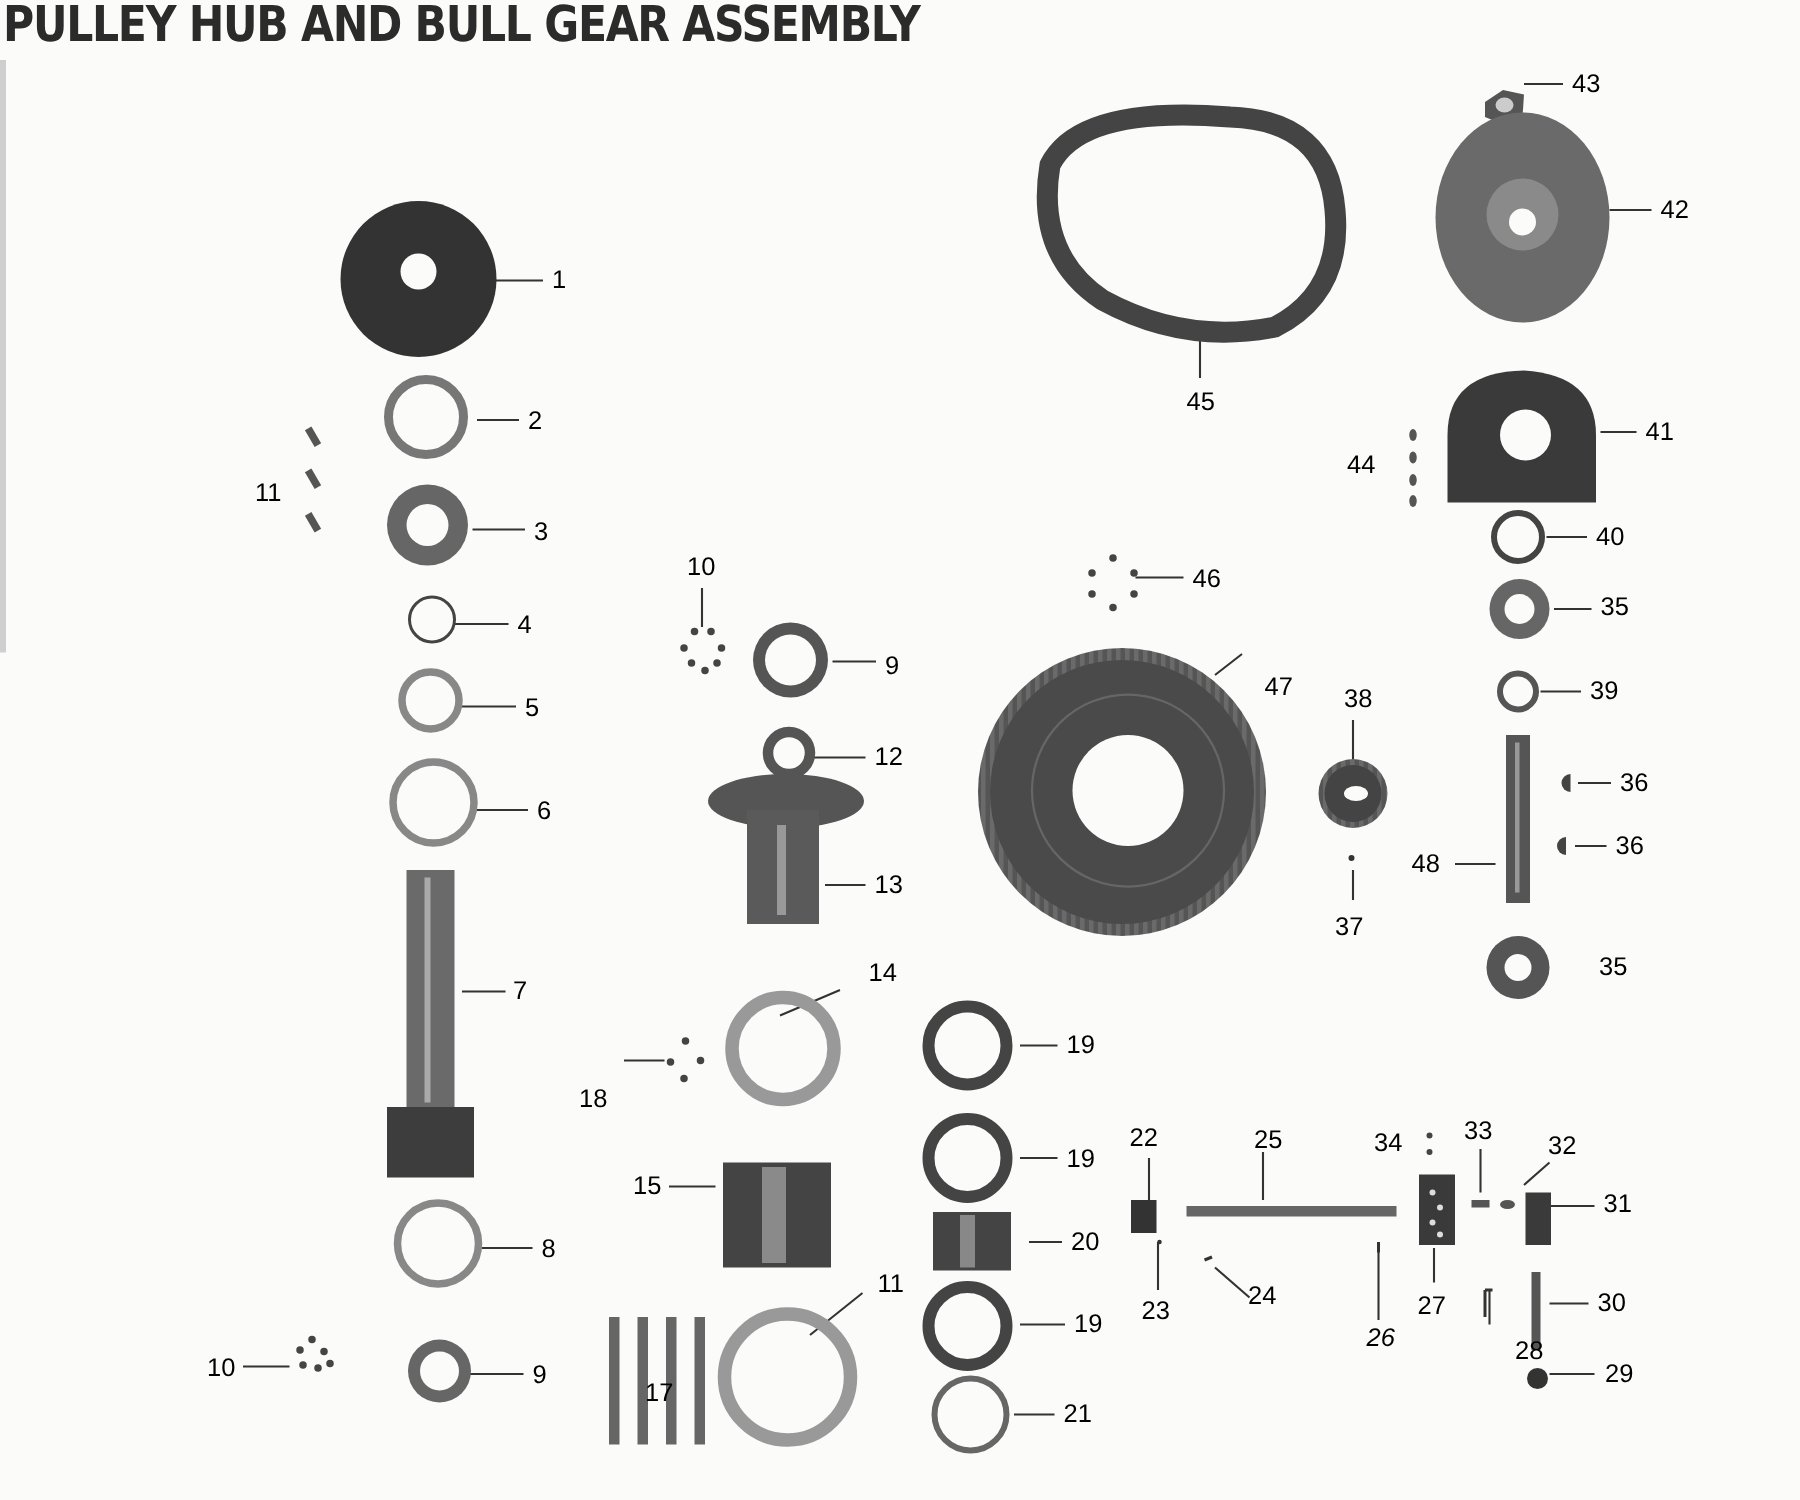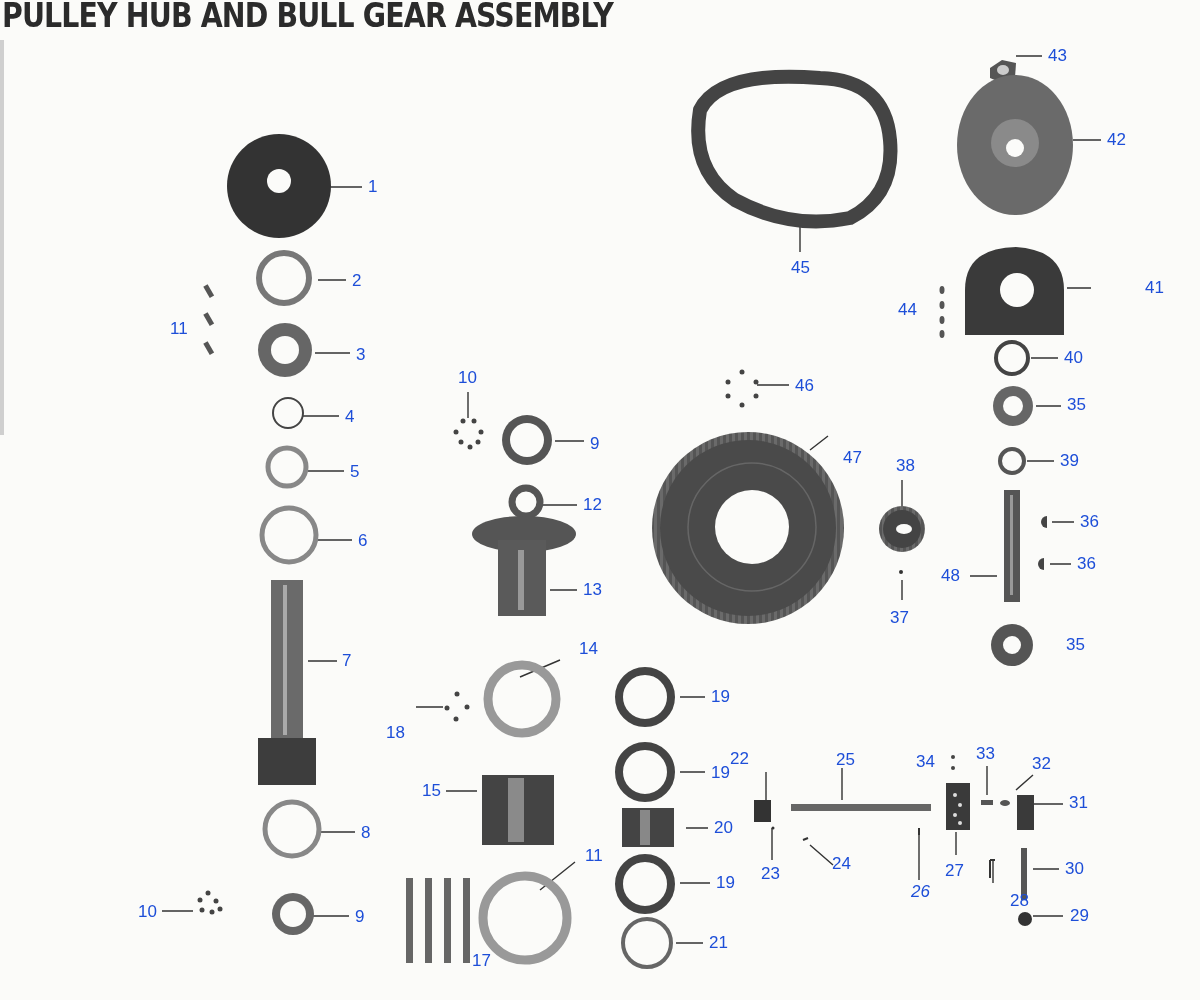--- a/index.html
+++ b/index.html
@@ -1,19 +1,19 @@
 <!DOCTYPE html>
 <html><head>
 <meta charset="utf-8">
 <style>
   html, body { margin:0; padding:0; }
   body { width:1200px; height:1000px; background:#fbfbf9; position:relative; overflow:hidden; font-family:"Liberation Sans", sans-serif; color:#2a2a2a; }
   .title { position:absolute; left:2px; top:-4px; font-family:"DejaVu Sans", sans-serif; font-weight:bold; font-size:33px; letter-spacing:-1px; color:#2b2b2b; transform:scaleX(0.86); transform-origin:left top; white-space:nowrap; }
   .edge { position:absolute; left:0; top:40px; width:4px; height:395px; background:#cfcfcf; }
-  .lbl { position:absolute; font-size:17px; color:#1d4ed8; line-height:18px; }
+  .lbl { position:absolute; font-size:17px; color:#000000; line-height:18px; }
   svg.dia { position:absolute; left:0; top:0; }
 </style>
 </head>
 <body>
 
 <div class="title">PULLEY HUB AND BULL GEAR ASSEMBLY</div>
 <div class="edge"></div>
 
 <svg class="dia" width="1200" height="1000" viewBox="0 0 1200 1000">
   <defs>
@@ -217,40 +217,40 @@
     <div class="lbl" style="left: 583px; top: 496px;">12</div>
     <div class="lbl" style="left: 583px; top: 581px;">13</div>
     <div class="lbl" style="left: 579px; top: 640px;">14</div>
     <div class="lbl" style="left: 386px; top: 676px; margin-top: 48px;">18</div>
     <div class="lbl" style="left: 711px; top: 688px;">19</div>
     <div class="lbl" style="left: 711px; top: 764px;">19</div>
     <div class="lbl" style="left: 422px; top: 782px;">15</div>
     <div class="lbl" style="left: 714px; top: 819px;">20</div>
     <div class="lbl" style="left: 585px; top: 847px;">11</div>
     <div class="lbl" style="left: 716px; top: 874px;">19</div>
-    <div class="lbl" style="left: 430px; top: 952px; margin-left: 42px;">17</div>
+    <div class="lbl" style="left: 430px; top: 920px;">17</div>
     <div class="lbl" style="left: 709px; top: 934px;">21</div>
-    <div class="lbl" style="left: 730px; top: 750px;">22</div>
+    <div class="lbl" style="left: 753px; top: 750px;">22</div>
     <div class="lbl" style="left: 836px; top: 751px;">25</div>
     <div class="lbl" style="left: 761px; top: 865px;">23</div>
     <div class="lbl" style="left: 832px; top: 855px;">24</div>
     <div class="lbl" style="left: 911px; top: 883px; font-style: italic;">26</div>
     <div class="lbl" style="left: 916px; top: 753px;">34</div>
     <div class="lbl" style="left: 945px; top: 862px;">27</div>
     <div class="lbl" style="left: 976px; top: 745px;">33</div>
     <div class="lbl" style="left: 1032px; top: 755px;">32</div>
     <div class="lbl" style="left: 1069px; top: 794px;">31</div>
     <div class="lbl" style="left: 1010px; top: 892px; text-align: right;">28</div>
     <div class="lbl" style="left: 1065px; top: 860px;">30</div>
     <div class="lbl" style="left: 1070px; top: 907px;">29</div>
     <div class="lbl" style="left: 791px; top: 259px;">45</div>
     <div class="lbl" style="left: 1048px; top: 47px;">43</div>
     <div class="lbl" style="left: 1107px; top: 131px;">42</div>
     <div class="lbl" style="left: 898px; top: 301px;">44</div>
-    <div class="lbl" style="left: 1097px; top: 279px; margin-left: 48px;">41</div>
+    <div class="lbl" style="left: 1097px; top: 279px;">41</div>
     <div class="lbl" style="left: 1064px; top: 349px;">40</div>
     <div class="lbl" style="left: 795px; top: 377px;">46</div>
     <div class="lbl" style="left: 1067px; top: 396px;">35</div>
     <div class="lbl" style="left: 843px; top: 416px; margin-top: 33px;">47</div>
     <div class="lbl" style="left: 1060px; top: 452px;">39</div>
     <div class="lbl" style="left: 896px; top: 457px;">38</div>
     <div class="lbl" style="left: 1080px; top: 513px;">36</div>
     <div class="lbl" style="left: 1077px; top: 555px;">36</div>
     <div class="lbl" style="left: 941px; top: 567px;">48</div>
     <div class="lbl" style="left: 890px; top: 609px;">37</div>

